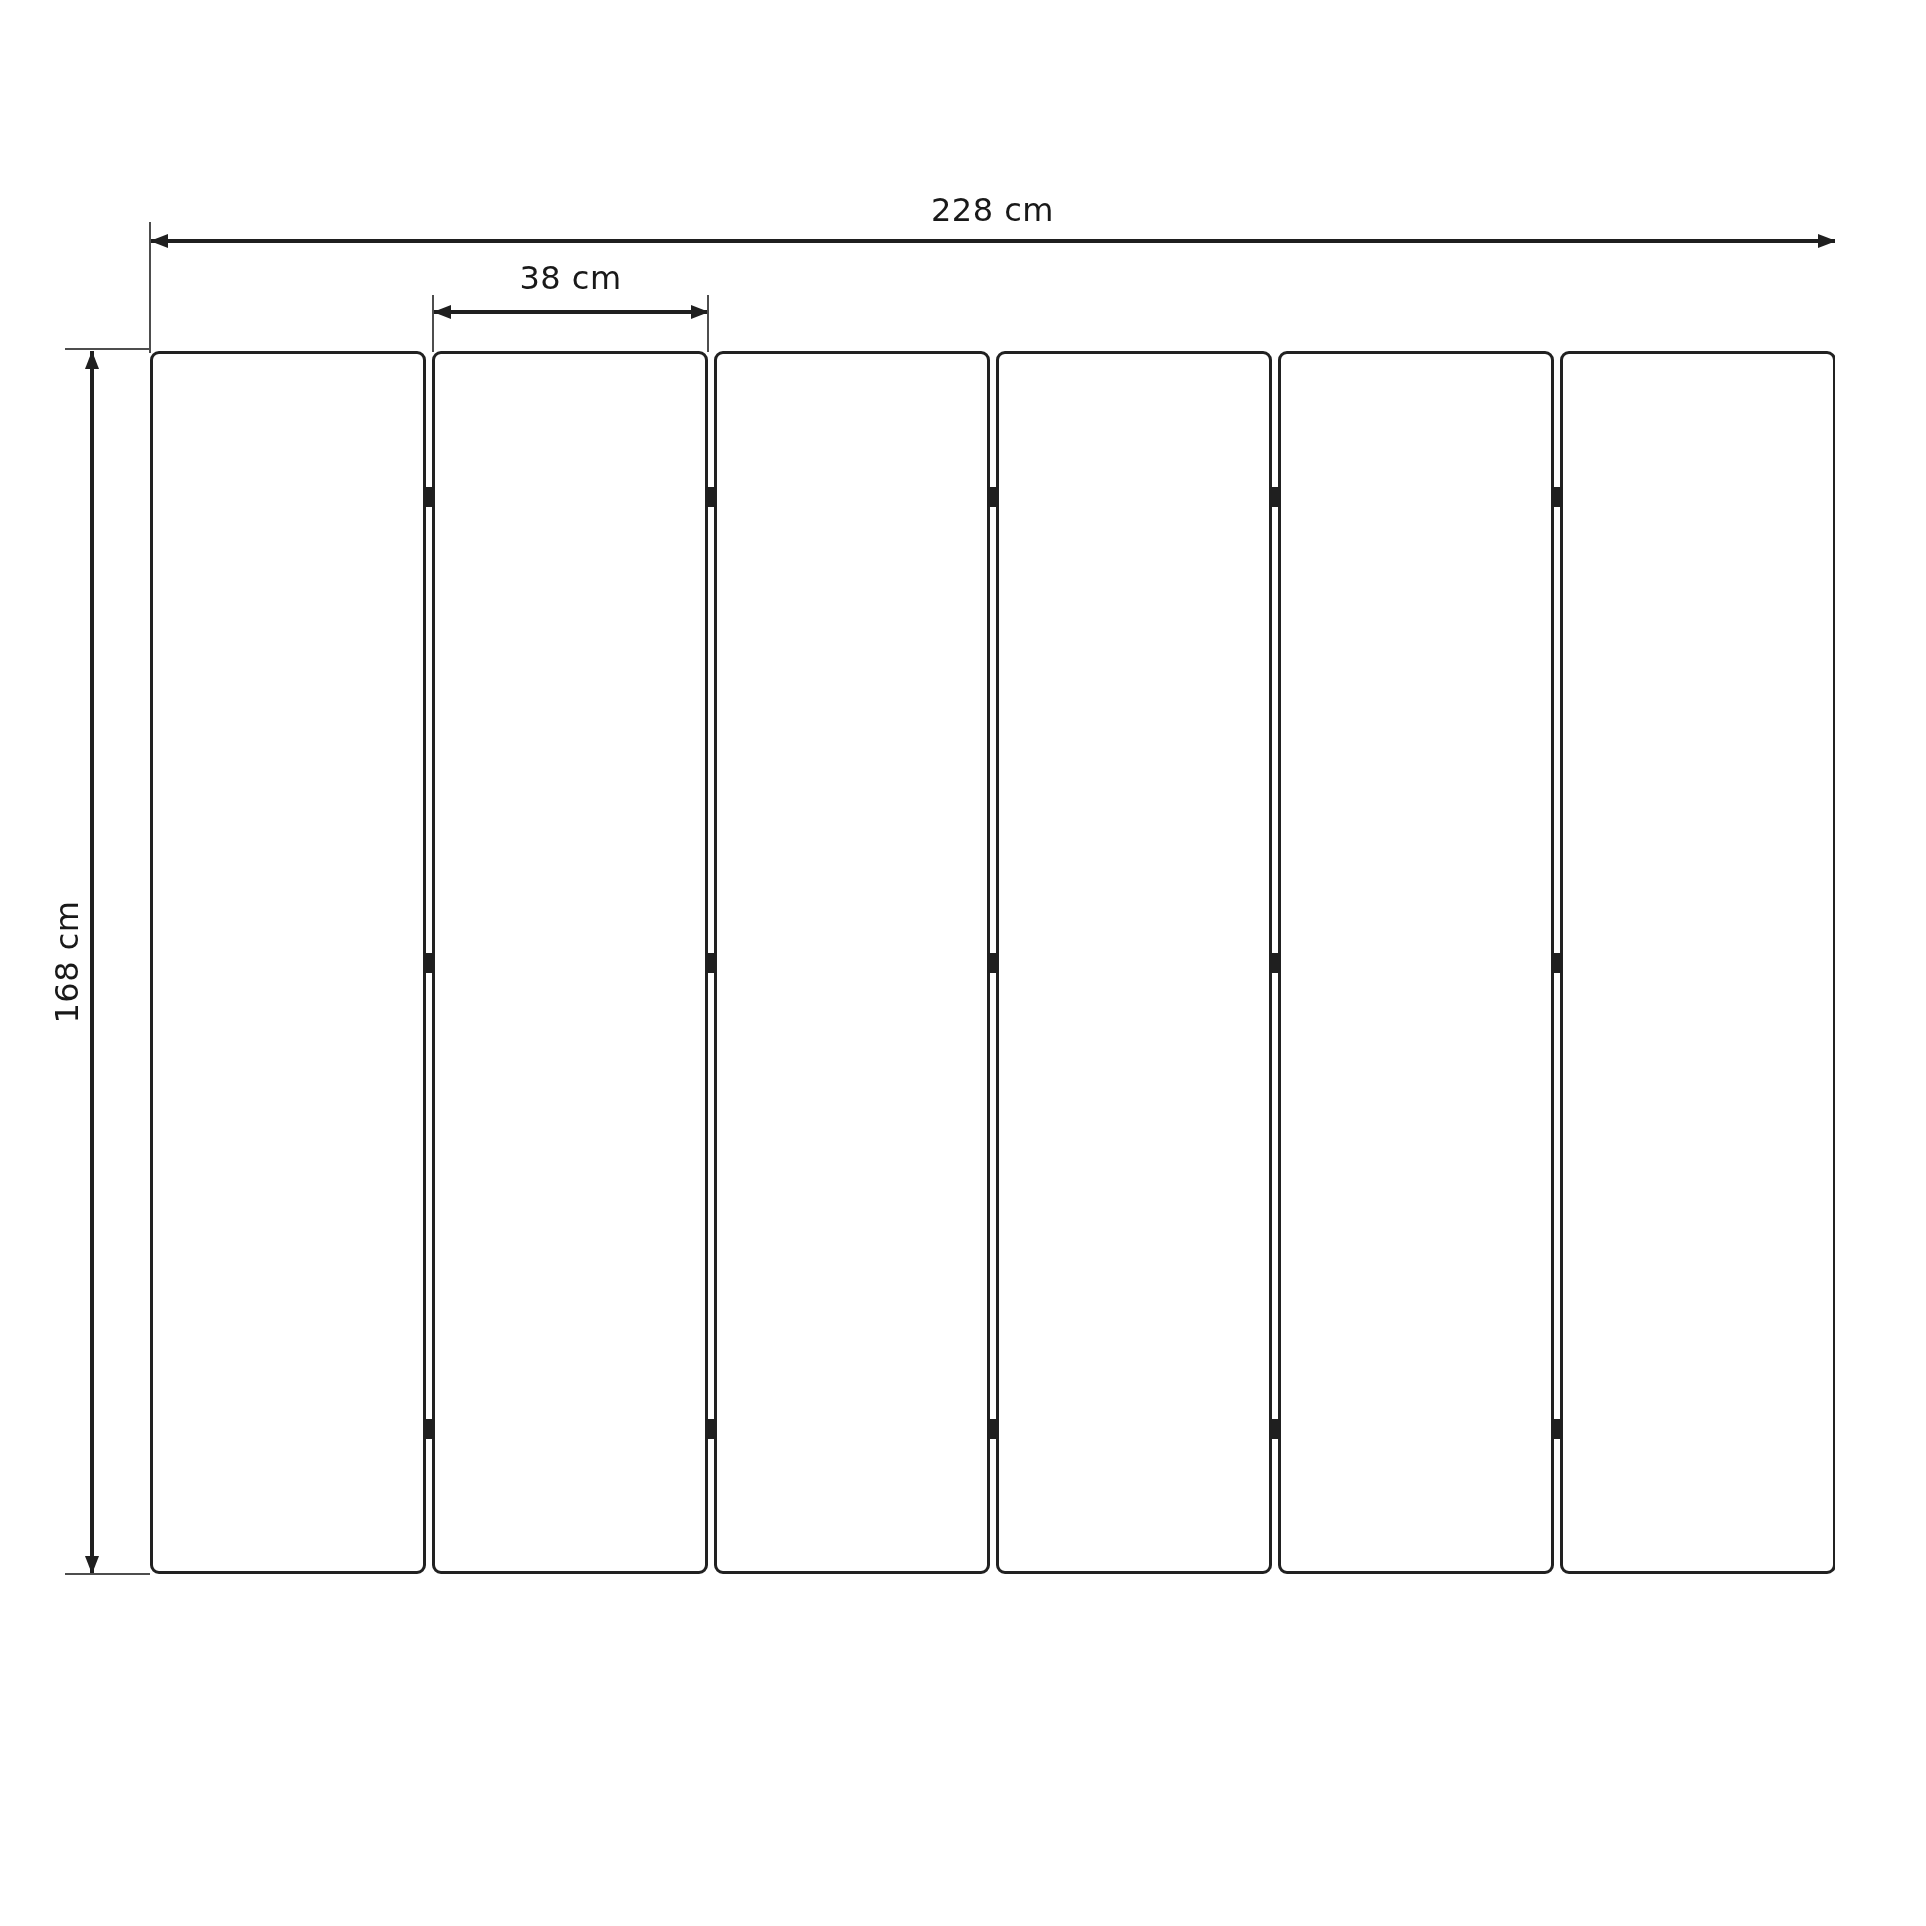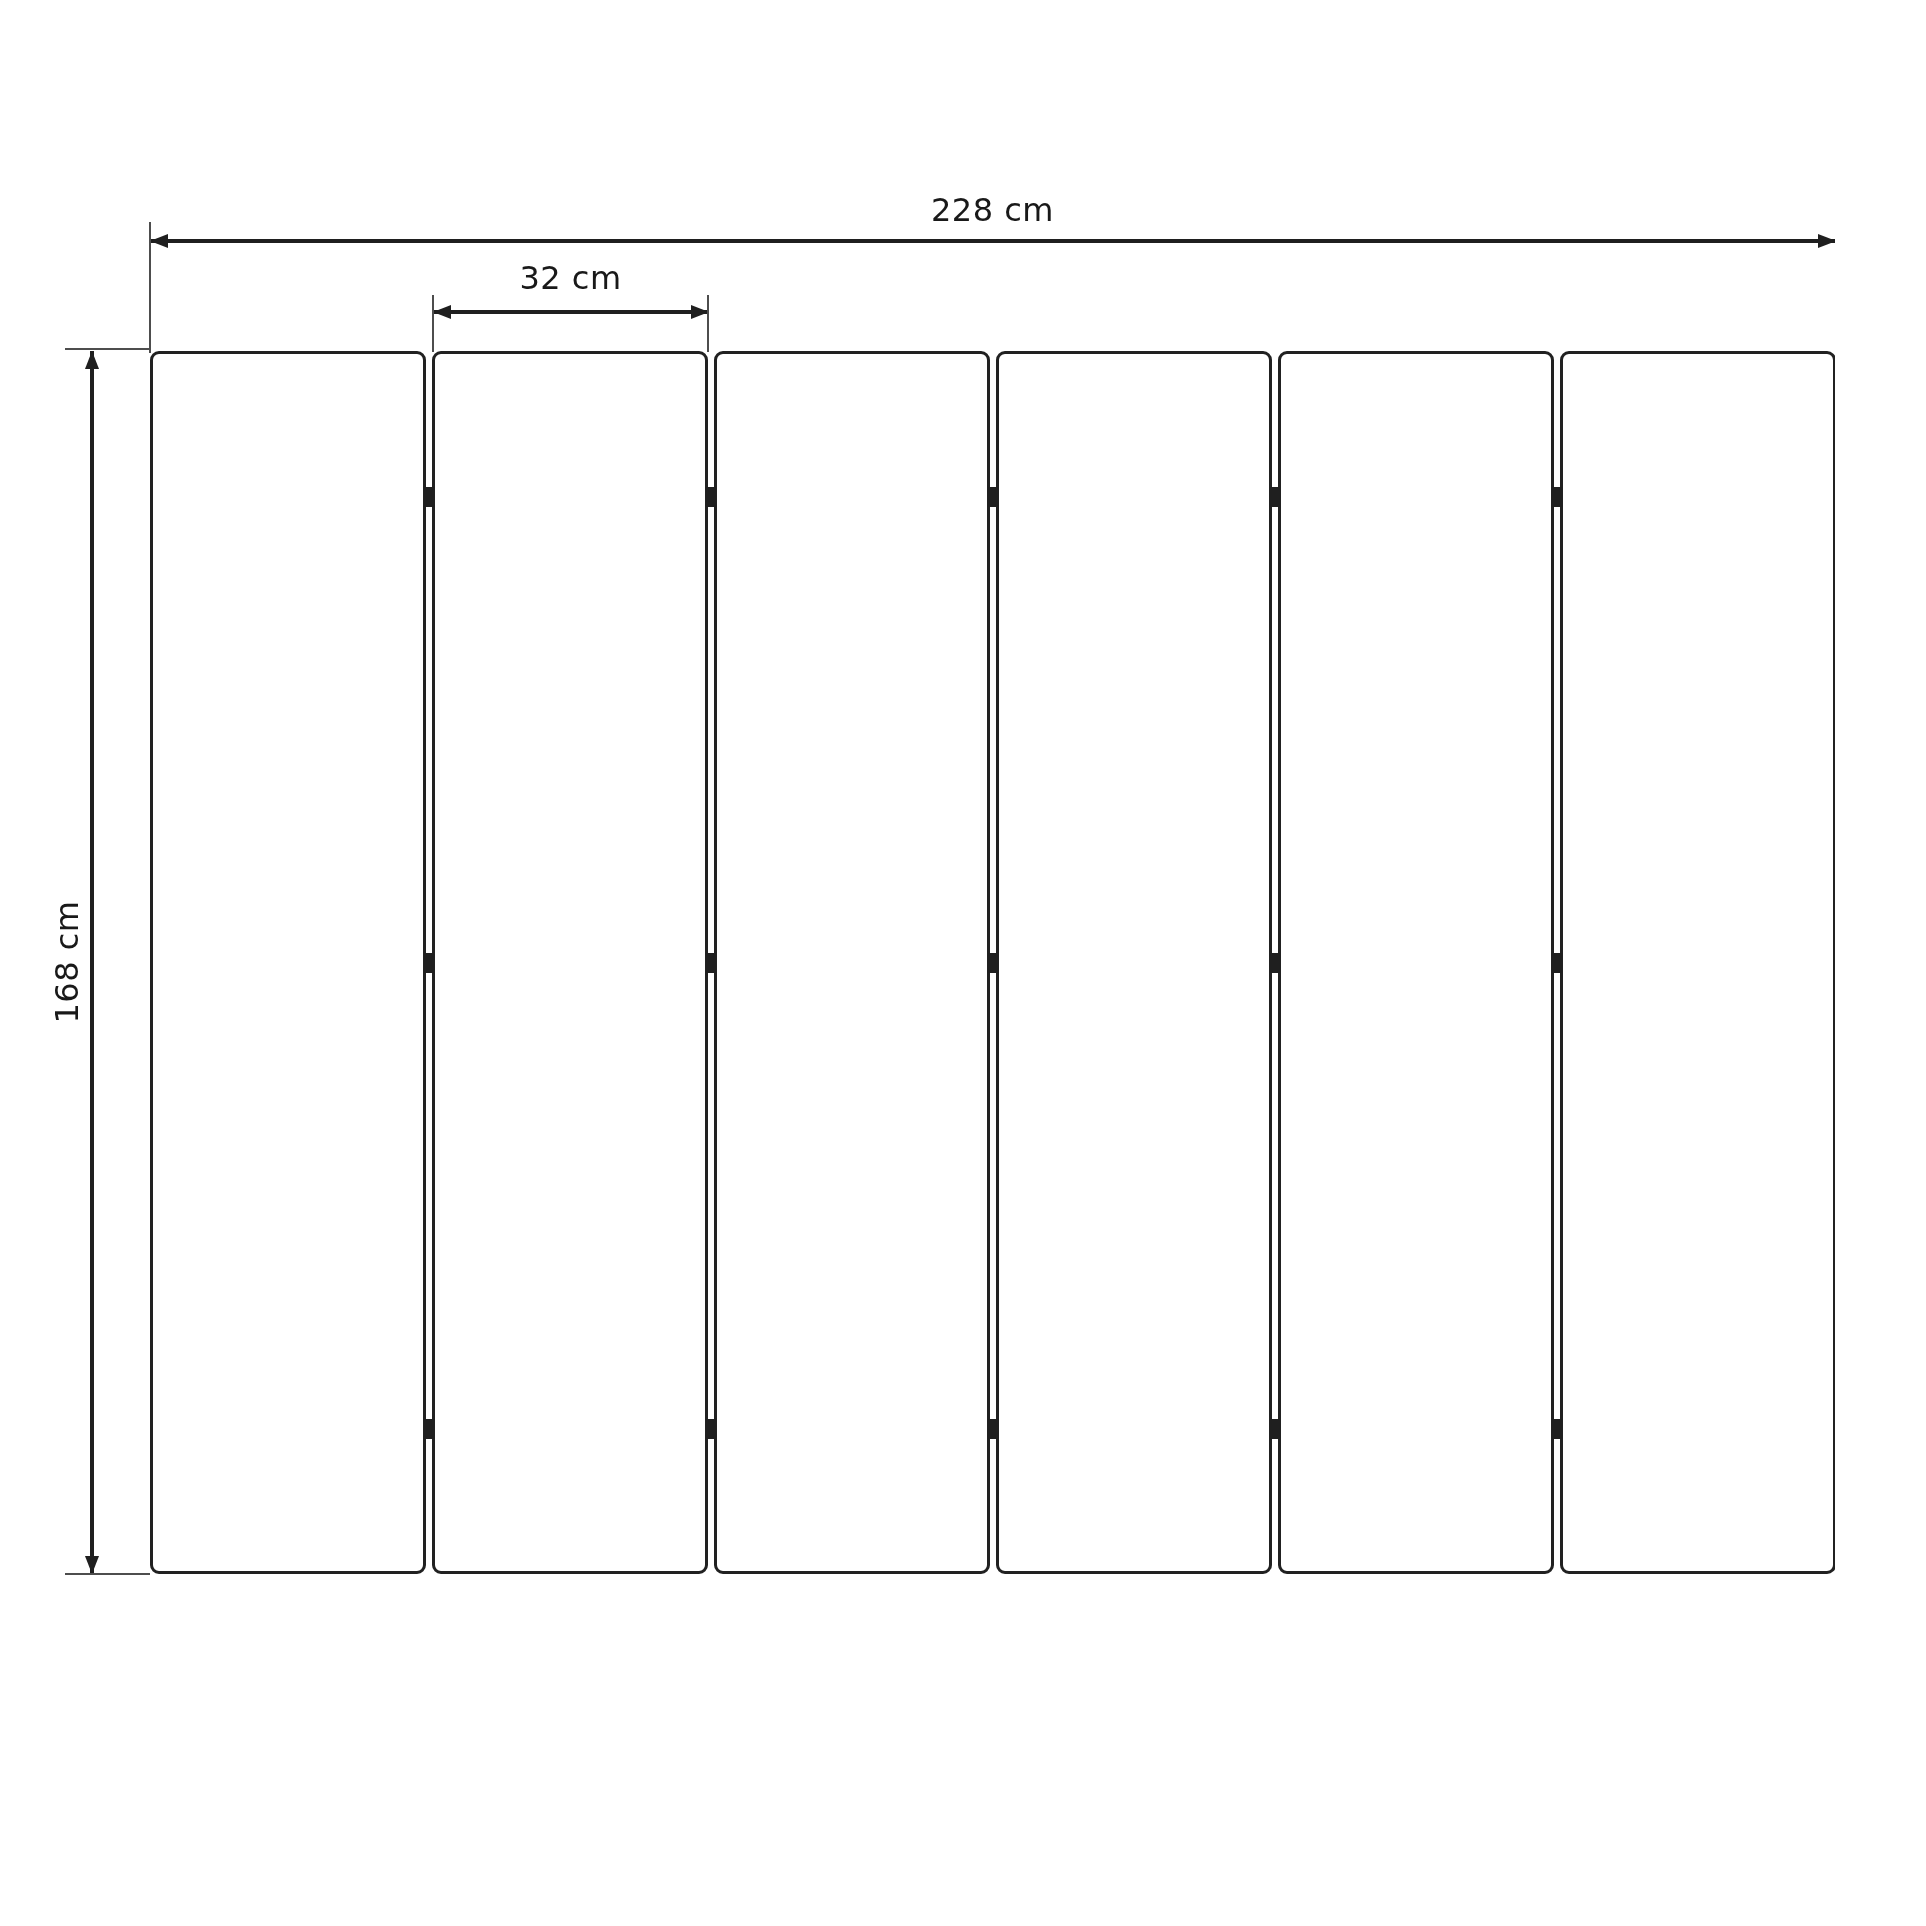--- a/index.html
+++ b/index.html
@@ -52,21 +52,21 @@
 <div class="canvas">
 
   <div class="dim-label" id="label-total">228 cm</div>
   <div class="dim-line-h" id="dim-total-line">
     <span class="arr arr-left"></span>
     <span class="arr arr-right"></span>
   </div>
   <div class="ext-v" id="ext-total-left"></div>
   <div class="ext-v" id="ext-total-right"></div>
 
-  <div class="dim-label" id="label-panel">32 cm</div>
+  <div class="dim-label" id="label-panel">38 cm</div>
   <div class="dim-line-h" id="dim-panel-line">
     <span class="arr arr-left"></span>
     <span class="arr arr-right"></span>
   </div>
   <div class="ext-v" id="ext-panel-left"></div>
   <div class="ext-v" id="ext-panel-right"></div>
 
   <div class="dim-label" id="label-height">168 cm</div>
   <div class="dim-line-v" id="dim-height-line">
     <span class="arr arr-up"></span>

